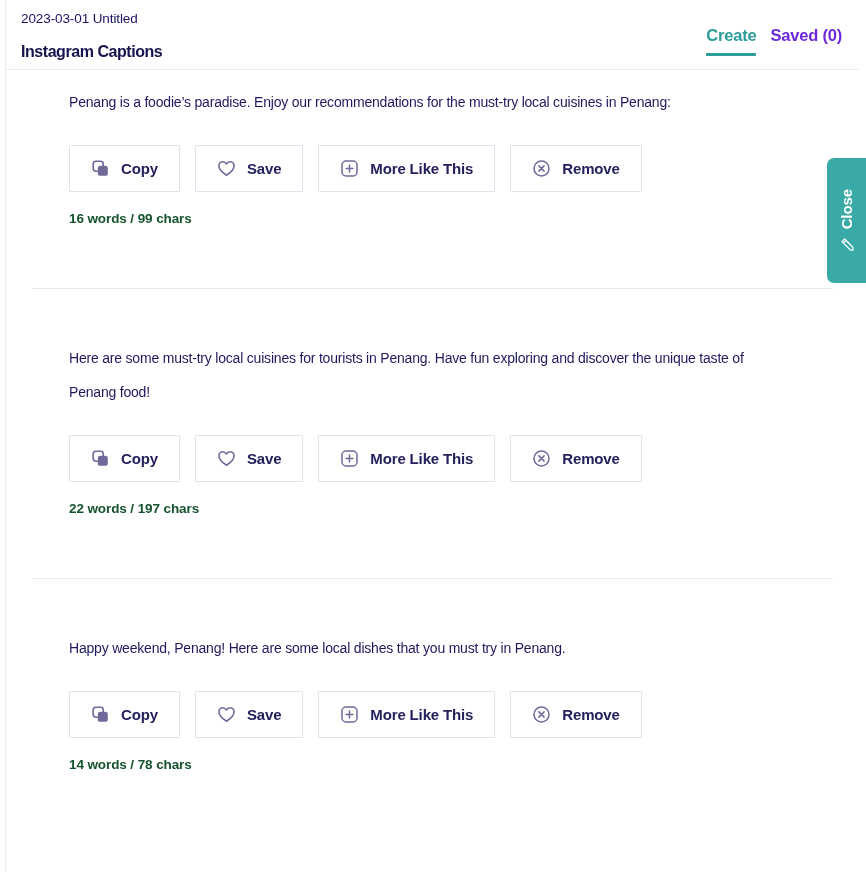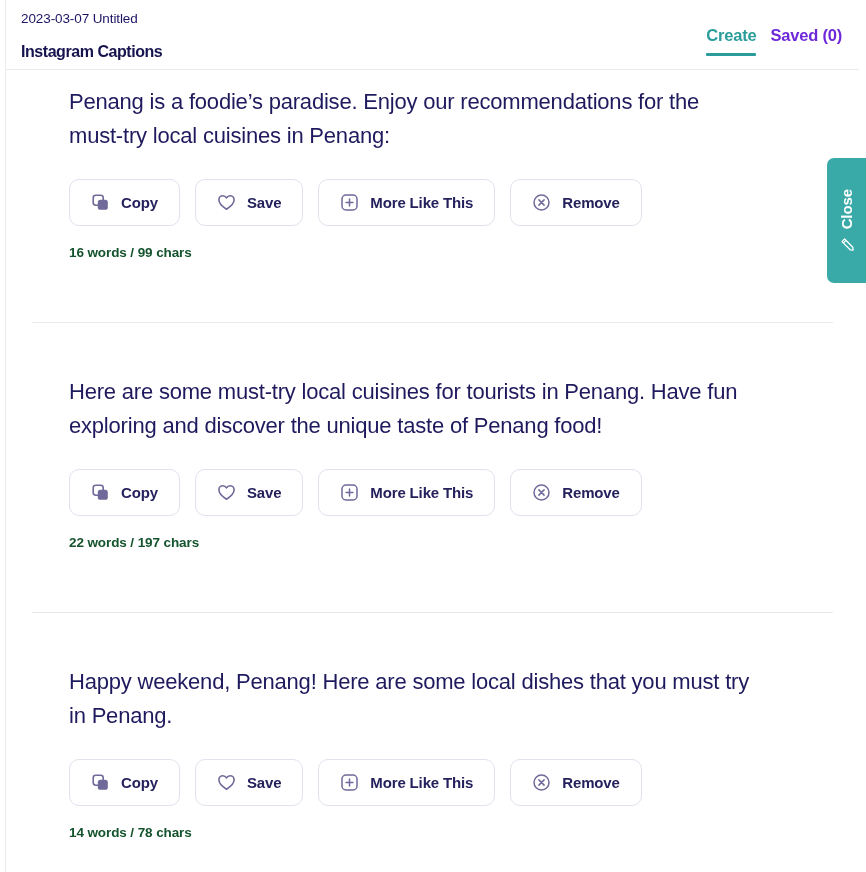--- a/index.html
+++ b/index.html
@@ -107,21 +107,21 @@
     top: 71px; bottom: 0;
     background: #ffffff;
     overflow: hidden;
   }
 
   .result {
     padding: 0 26px;
   }
 
   .caption-text {
-    font-size: 22px;
+    font-size: 14px;
     line-height: 34px;
     color: #1f1a5e;
     letter-spacing: -0.2px;
     max-width: 725px;
     padding-left: 37px;
   }
 
   .actions {
     display: flex;
     gap: 15px;
@@ -130,21 +130,21 @@
   }
 
   .act-btn {
     display: inline-flex;
     align-items: center;
     gap: 11px;
     height: 47px;
     padding: 0 21px;
     background: #ffffff;
     border: 1px solid #e2e1ee;
-    border-radius: 10px;
+    border-radius: 1px;
     cursor: pointer;
     font-family: "Liberation Sans", sans-serif;
     font-size: 15px;
     font-weight: 700;
     letter-spacing: -0.15px;
     color: #25215c;
     white-space: nowrap;
   }
   .act-btn .glyph {
     display: inline-flex;
@@ -206,21 +206,21 @@
 </head>
 <body>
 
 <div class="app">
 
   <div class="rail-left"></div>
   <div class="rail-right"></div>
 
   <div class="header">
     <div class="header-left">
-      <div class="doc-meta">2023-03-07 Untitled</div>
+      <div class="doc-meta">2023-03-01 Untitled</div>
       <div class="doc-title">Instagram Captions</div>
     </div>
     <div class="header-tabs">
       <button class="tab active">Create</button>
       <button class="tab">Saved (0)</button>
     </div>
   </div>
 
   <div class="results">
 

